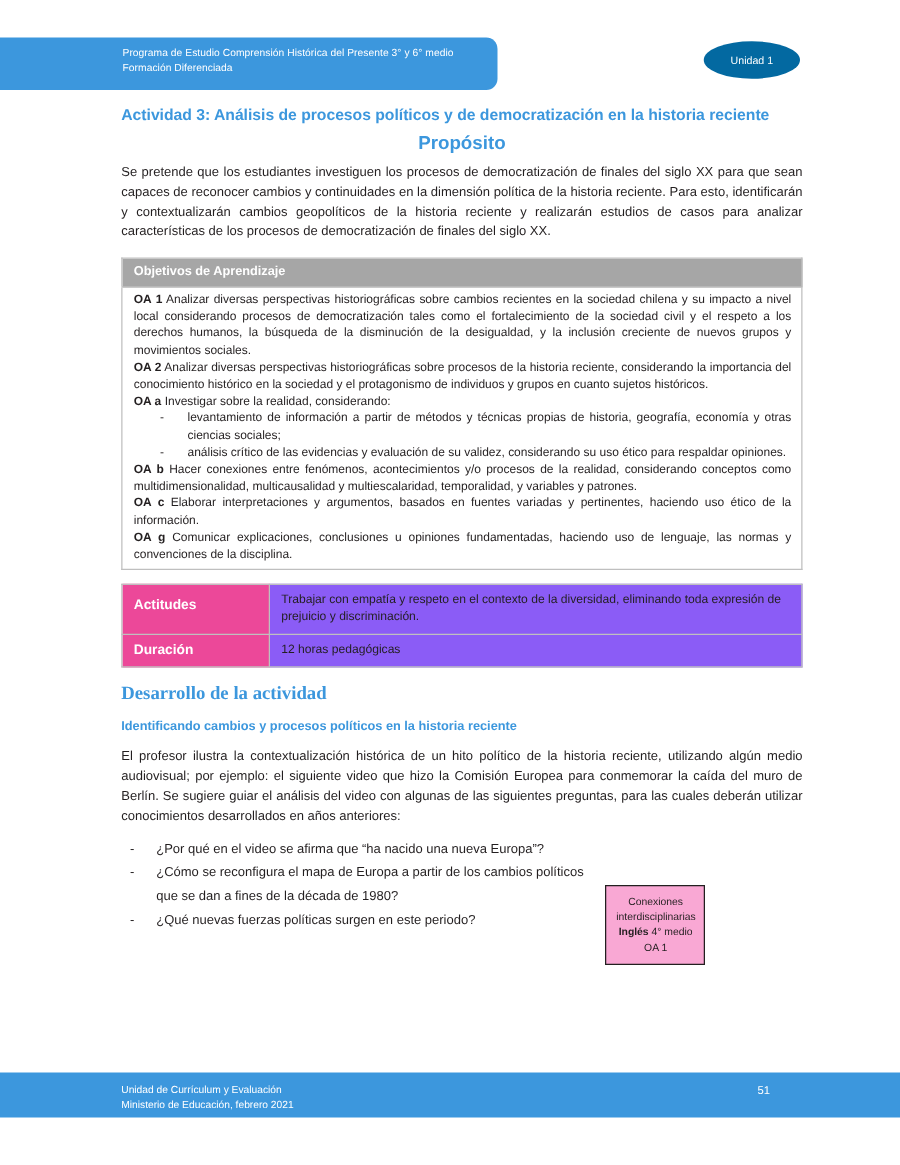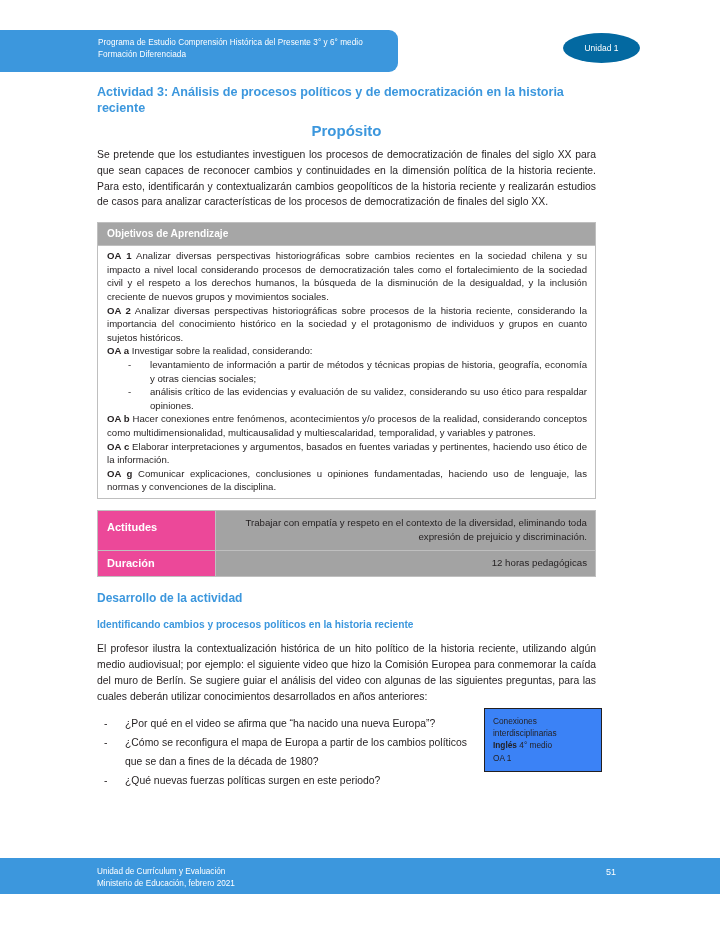--- a/index.html
+++ b/index.html
@@ -53,21 +53,21 @@
     display: flex;
     align-items: center;
     justify-content: center;
   }
 
   
   .content {
     position: absolute;
     left: 97px;
     top: 84px;
-    width: 499px;
+    width: 545px;
   }
 
   h1.activity-title {
     margin: 0;
     font-size: 12.6px;
     font-weight: bold;
     color: #3c97dd;
     line-height: 16px;
     letter-spacing: -0.02px;
   }
@@ -145,34 +145,35 @@
   td.attr-key {
     width: 107px;
     background: #ec4899;
     color: #ffffff;
     font-size: 11px;
     font-weight: bold;
     padding: 10px 0 10px 9px;
   }
   td.attr-key.compact { padding: 6px 1px 7px 9px; }
   td.attr-val {
-    background: #a3a3a3;
+    background: #8b5cf6;
     font-size: 9.7px;
     line-height: 14.2px;
     padding: 5px 8px 6px 9px;
-    text-align: right;
+    text-align: left;
   }
 
   
   h3.dev-title {
     margin: 14px 0 0 0;
-    font-size: 12px;
+    font-size: 15px;
     font-weight: bold;
     color: #3c97dd;
     line-height: 14px;
+    font-family: Liberation Serif, serif;
   }
   h4.dev-sub {
     margin: 13px 0 0 0;
     font-size: 10.2px;
     font-weight: bold;
     color: #3c97dd;
     line-height: 14px;
   }
 
   .q-list {
@@ -191,27 +192,28 @@
   .q-list li .dash {
     position: absolute;
     left: 7px;
     top: 0;
   }
 
   .conex-box {
     position: absolute;
     left: 484px;
     top: 708px;
-    width: 118px;
+    width: 80px;
     box-sizing: border-box;
     border: 1px solid #231f20;
     padding: 6px 7px 7px 8px;
     font-size: 8.3px;
     line-height: 12.2px;
-    background: #3b82f6;
+    background: #f9a8d4;
+    text-align: center;
   }
   .conex-box b { font-weight: bold; }
 
   
   .footer-bar {
     position: absolute;
     left: 0;
     top: 858px;
     width: 720px;
     height: 36px;

